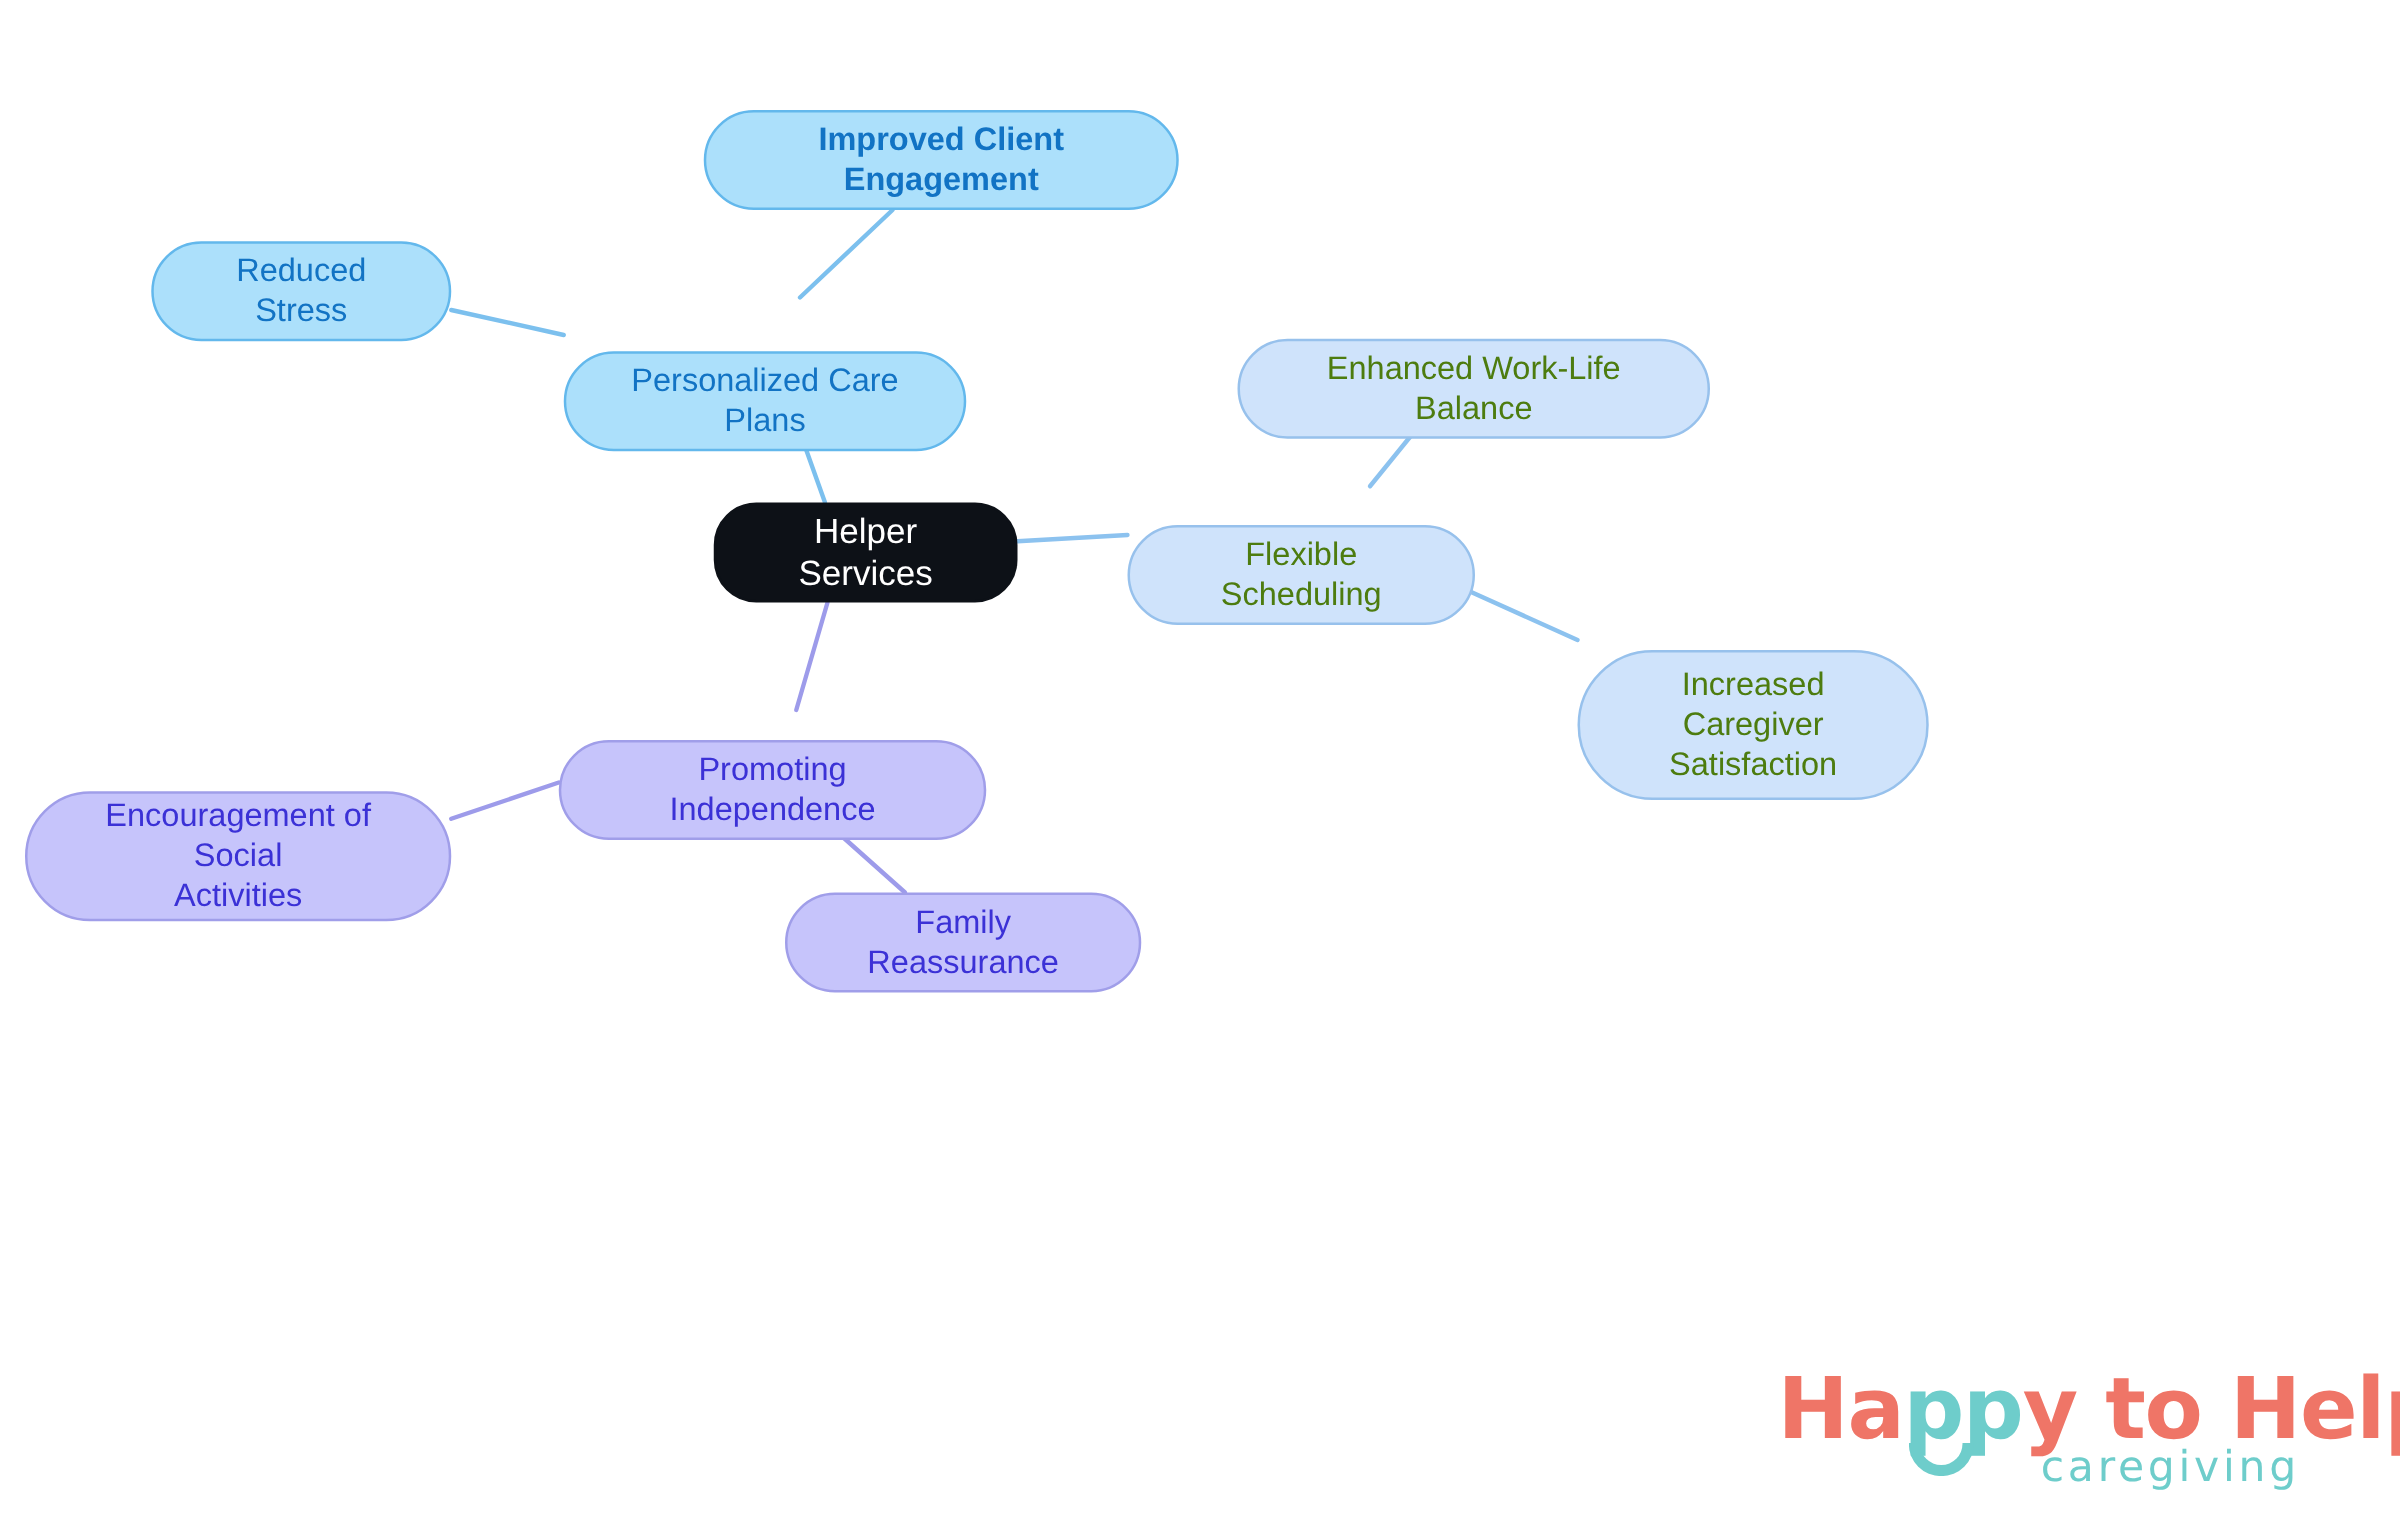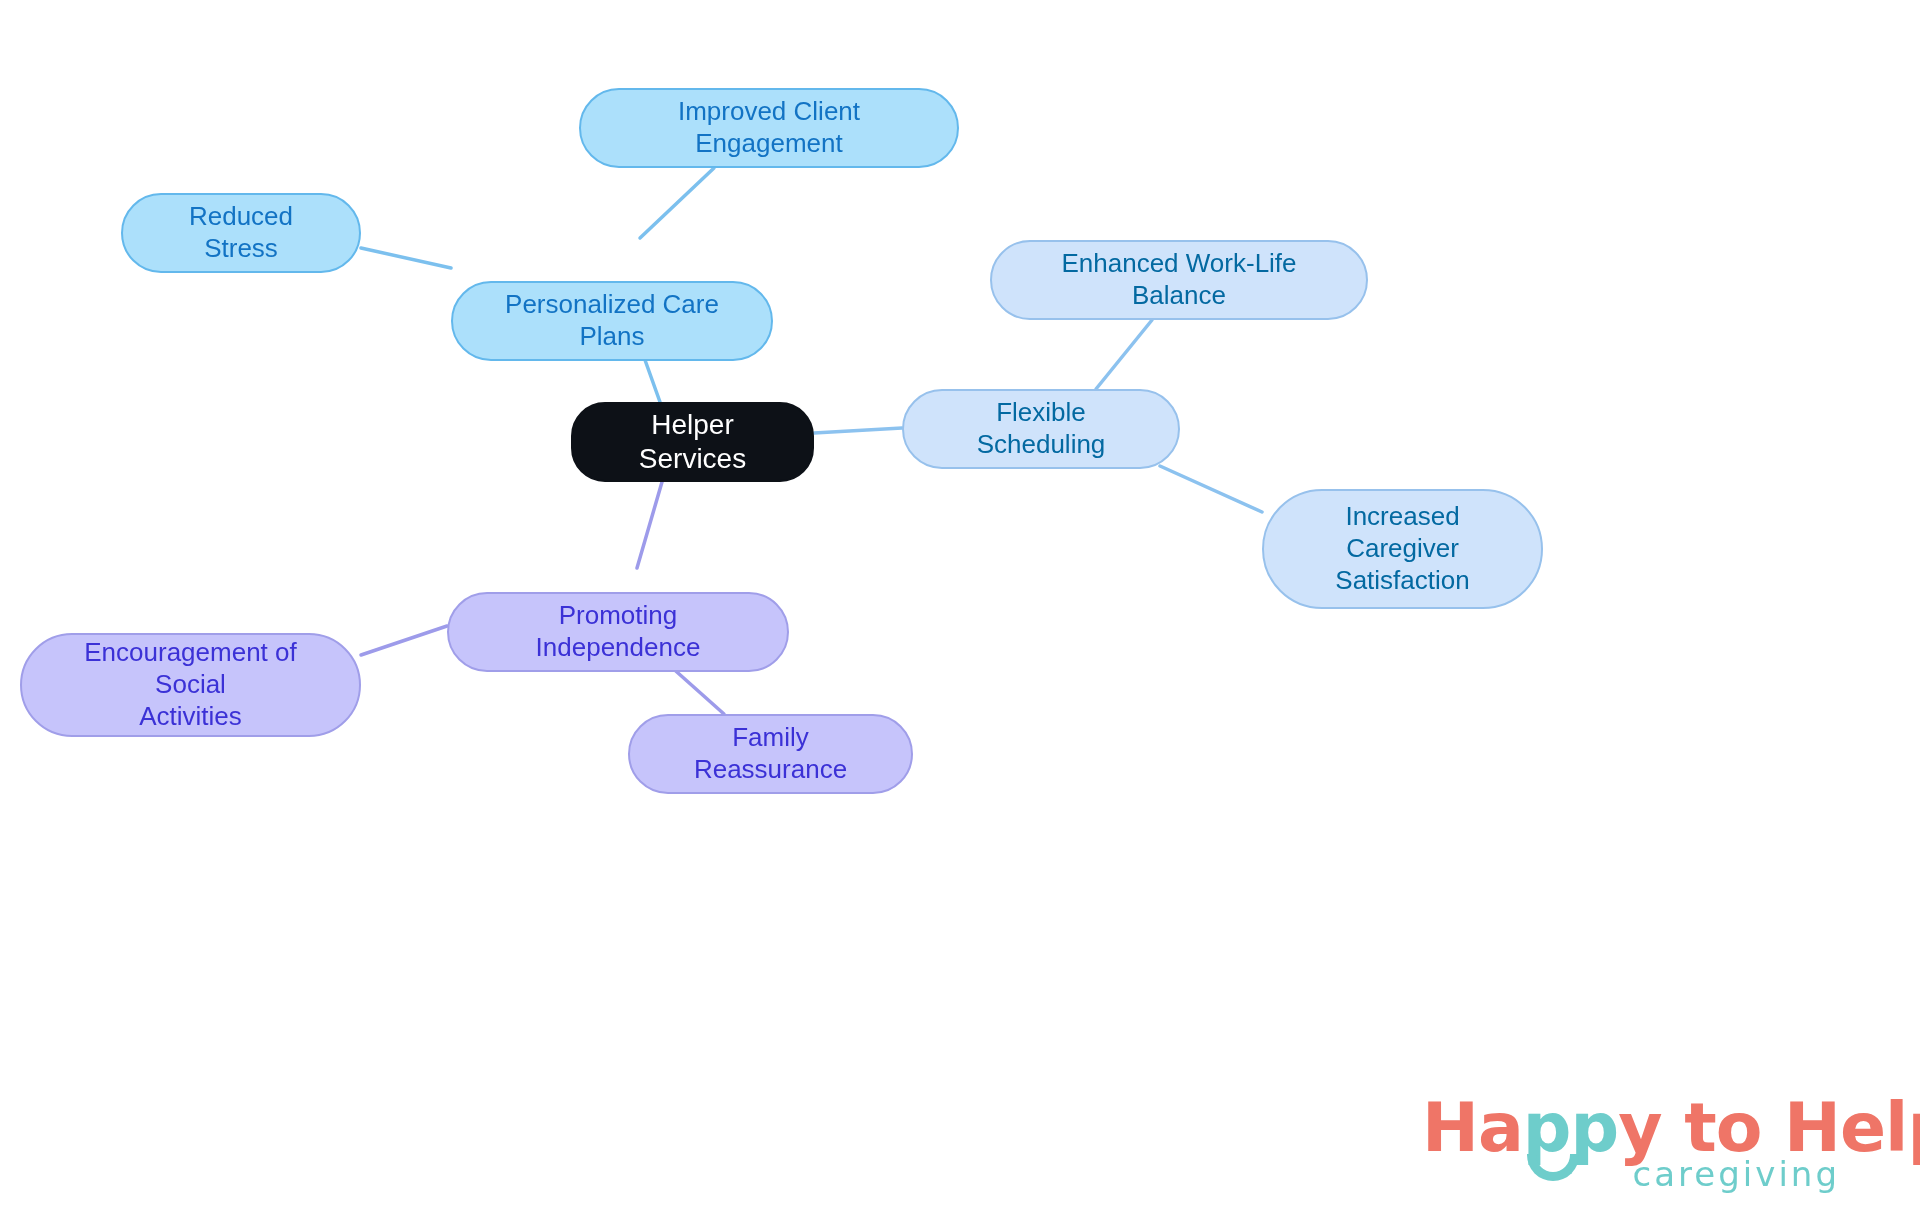--- a/index.html
+++ b/index.html
@@ -65,22 +65,23 @@
     background: #ace0fb;
     border-color: #63b8ec;
     color: #1273c4;
     font-size: 26px;
   }
 
   
   .node.paleblue {
     background: #cfe3fb;
     border-color: #97c1ec;
-    color: #0369a1;
+    color: #4d7c0f;
     font-size: 26px;
+    margin-top: 31px;
   }
 
   
   .node.lavender {
     background: #c6c4fb;
     border-color: #a09ee9;
     color: #3b31d6;
     font-size: 26px;
   }
 
@@ -140,21 +141,21 @@
       <line x1="640" y1="238" x2="714" y2="168" stroke="#7cc0ee" stroke-width="3.5" stroke-linecap="round"></line>
       <line x1="451" y1="268" x2="361" y2="248" stroke="#7cc0ee" stroke-width="3.5" stroke-linecap="round"></line>
       <line x1="814" y1="433" x2="902" y2="428" stroke="#8cc2ef" stroke-width="3.5" stroke-linecap="round"></line>
       <line x1="1096" y1="389" x2="1152" y2="320" stroke="#8cc2ef" stroke-width="3.5" stroke-linecap="round"></line>
       <line x1="1160" y1="466" x2="1262" y2="512" stroke="#8cc2ef" stroke-width="3.5" stroke-linecap="round"></line>
       <line x1="662" y1="482" x2="637" y2="568" stroke="#9d9bea" stroke-width="3.5" stroke-linecap="round"></line>
       <line x1="447" y1="626" x2="361" y2="655" stroke="#9d9bea" stroke-width="3.5" stroke-linecap="round"></line>
       <line x1="650" y1="648" x2="724" y2="714" stroke="#9d9bea" stroke-width="3.5" stroke-linecap="round"></line>
     </svg>
 
-  <div class="node skyblue" style="left:579px; top:88px; width:380px; height:80px;">
+  <div class="node skyblue" style="left:563px; top:88px; width:380px; height:80px;font-weight:bold;">
     <span class="node-label">Improved Client Engagement</span>
   </div>
 
   <div class="node skyblue" style="left:121px; top:193px; width:240px; height:80px;">
     <span class="node-label">Reduced Stress</span>
   </div>
 
   <div class="node skyblue" style="left:451px; top:238px; width:322px; height:80px;margin-top:43px;">
     <span class="node-label">Personalized Care Plans</span>
   </div>

